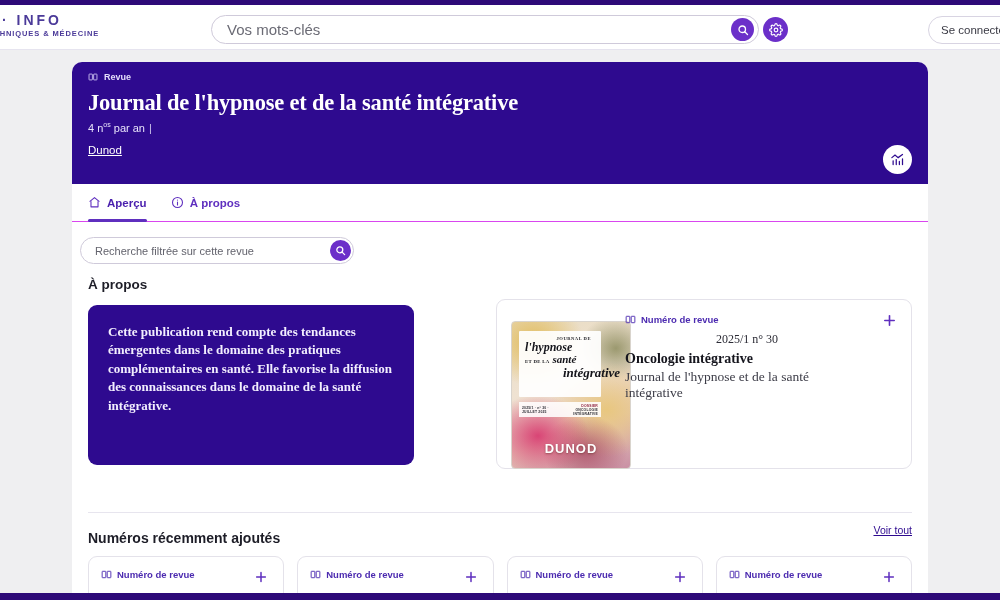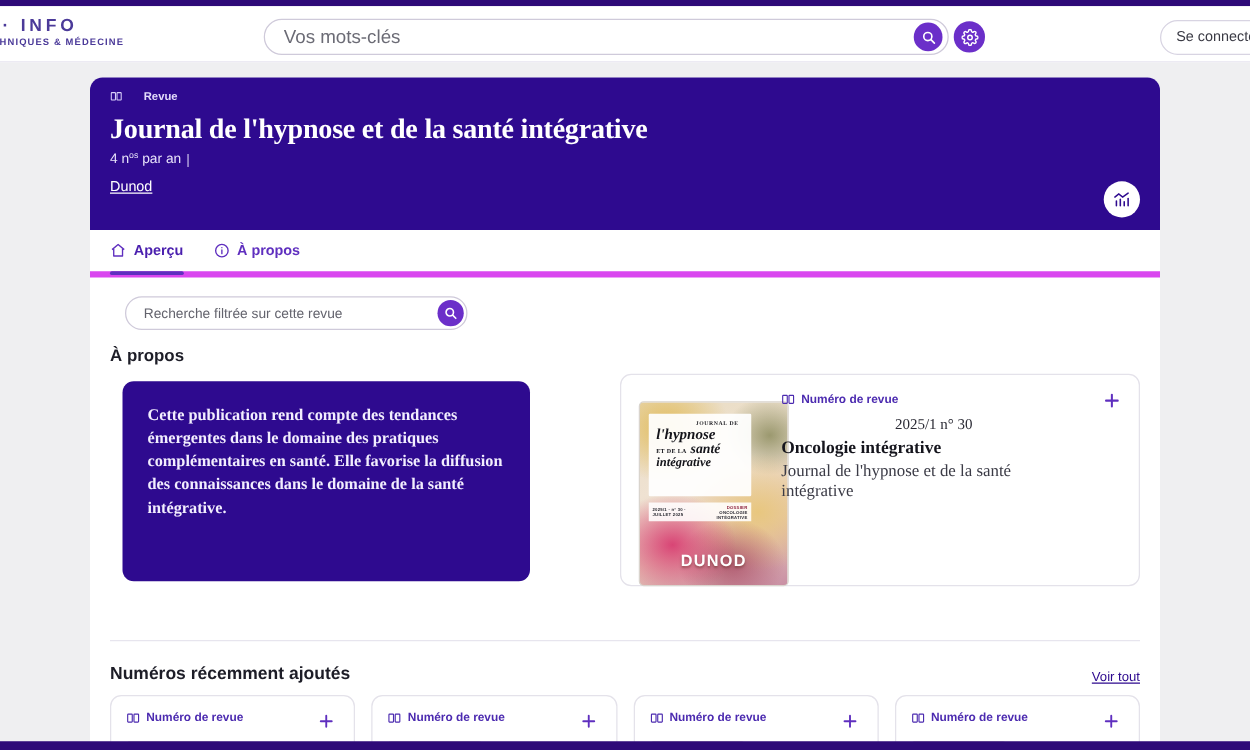--- a/index.html
+++ b/index.html
@@ -86,21 +86,21 @@
   
   .hero {
     position: absolute; top: 0; left: 0;
     width: 856px; height: 122px;
     background: #2e0a8f;
     border-radius: 10px 10px 0 0;
     color: #fff;
   }
   .hero-badge {
     position: absolute; left: 16px; top: 10px;
-    display: flex; align-items: center; gap: 17px;
+    display: flex; align-items: center; gap: 6px;
     font-size: 9px; font-weight: 700; color: #e3dcfb;
   }
   .hero-title {
     position: absolute; left: 16px; top: 28px;
     font-family: "Liberation Serif", serif;
     font-size: 22.5px; font-weight: 700; letter-spacing: -0.2px;
     color: #ffffff;
   }
   .hero-meta {
     position: absolute; left: 16px; top: 59px;
@@ -129,37 +129,37 @@
     position: absolute; right: 16px; bottom: 10px;
     width: 29px; height: 29px; border-radius: 50%;
     background: #ffffff; border: none; cursor: pointer;
     display: flex; align-items: center; justify-content: center;
   }
 
   
   .tabs {
     position: absolute; top: 122px; left: 0;
     width: 856px; height: 38px;
-    border-bottom: 5px solid #d946ef;
+    border-bottom: 1px solid #d946ef;
     display: flex; align-items: center; padding-left: 16px; gap: 24px;
   }
   .tab {
     display: flex; align-items: center; gap: 6px;
     height: 38px; font-size: 11.5px; font-weight: 600;
     color: #5f2fbf; cursor: pointer; position: relative;
   }
   .tab.active { color: #4a1fae; }
   .tab.active::after {
     content: ""; position: absolute; left: 0; right: 0; bottom: 0;
     height: 2.5px; background: #5f2fbf; border-radius: 2px;
   }
 
   
   .filter-search-wrap {
-    position: absolute; top: 175px; left: 28px;
+    position: absolute; top: 175px; left: 8px;
     width: 274px; height: 27px;
   }
   .filter-search {
     width: 100%; height: 27px;
     border: 1px solid #cfcada; border-radius: 15px;
     padding: 0 38px 0 14px;
     font-size: 11px; color: #55555f;
     font-family: "Liberation Sans", sans-serif; outline: none;
   }
   .filter-search::placeholder { color: #63636d; }
@@ -167,31 +167,31 @@
 
   
   .sec-title {
     position: absolute;
     font-size: 13.5px; font-weight: 700; color: #1d1d27;
   }
   #about-title { top: 215px; left: 16px; }
   #latest-title { top: 215px; left: 424px; margin-top: 48px; }
   #recent-title { top: 468px; left: 16px; font-size: 14px; }
   .voir-tout {
-    position: absolute; top: 474px; right: 16px;
+    position: absolute; top: 462px; right: 16px;
     font-size: 10.5px; color: #2e0a8f;
     text-decoration: underline; cursor: pointer; text-align: right;
   }
 
   
   .about-card {
     position: absolute; top: 243px; left: 16px;
     width: 326px; height: 160px;
     background: #2e0a8f; border-radius: 9px;
-    color: #fff; padding: 18px 20px; margin-left: 10px;
+    color: #fff; padding: 18px 20px;
   }
   .about-text {
     font-family: "Liberation Serif", serif;
     font-size: 13px; line-height: 1.42; font-weight: 700;
     color: #f2eefe;
   }
   .about-btn {
     position: absolute; right: 18px; bottom: 12px;
     height: 26px; border-radius: 14px;
     background: #fff; color: #2e0a8f;
@@ -243,22 +243,22 @@
   .cv-small {
     font-family: "Liberation Serif", serif;
     font-size: 4.8px; font-weight: 700; letter-spacing: .3px; color: #14141a;
   }
   .cv-l2 {
     font-family: "Liberation Serif", serif;
     font-size: 11px; font-style: italic; font-weight: 700; color: #14141a; line-height: 1;
   }
   .cv-l3 {
     font-family: "Liberation Serif", serif;
-    font-size: 10px; font-style: italic; font-weight: 700; color: #14141a;
-    line-height: 1; margin-top: 1px;
+    font-size: 13px; font-style: italic; font-weight: 700; color: #14141a;
+    line-height: 1; margin-top: 1px; margin-left: 38px;
   }
   .cover-strip {
     position: absolute; left: 7px; top: 80px; width: 82px; height: 15px;
     background: rgba(255,255,255,.88);
     display: flex; justify-content: space-between; align-items: center;
     padding: 0 3px;
   }
   .cv-issue { font-size: 3.4px; color: #2a2a32; font-weight: 700; letter-spacing: .2px; }
   .cv-dossier { text-align: right; }
   .cv-d1 { font-size: 3.4px; font-weight: 700; color: #8c1f3c; letter-spacing: .2px; }

